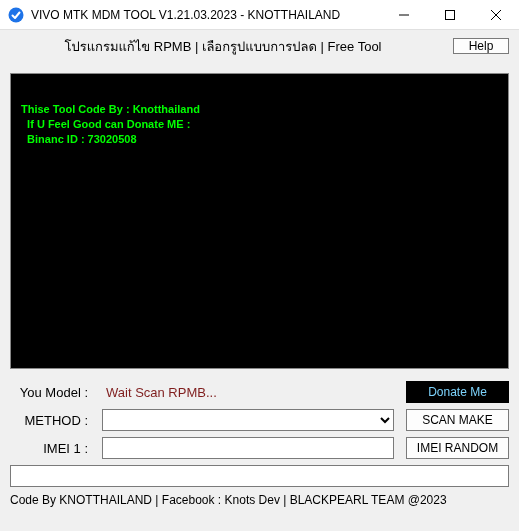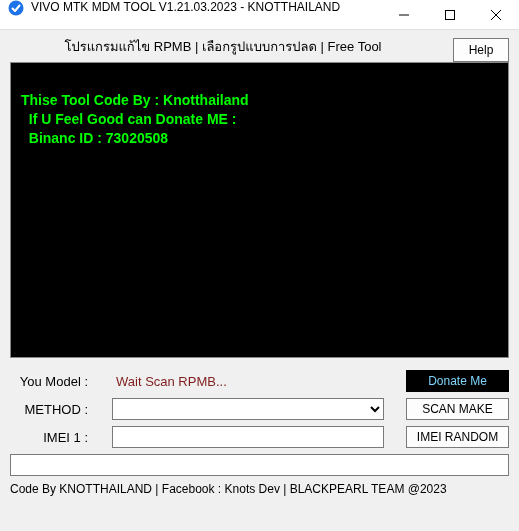--- a/index.html
+++ b/index.html
@@ -8,21 +8,21 @@
     font-size: 12px;
     background: #f0f0f0;
     width: 519px;
     height: 531px;
     overflow: hidden;
   }
   .titlebar {
     height: 30px;
     background: #fff;
     display: flex;
-    align-items: flex-start;
+    align-items: center;
     border-bottom: 1px solid #e0e0e0;
   }
   .titlebar-icon {
     width: 16px; height: 16px;
     margin: 0 7px 0 8px;
     flex-shrink: 0;
   }
   .titlebar-text {
     flex: 1;
     font-size: 12px;
@@ -56,50 +56,50 @@
     font-size: 13px;
     color: #000;
   }
   .line2 {
     font-size: 17px;
     color: #000;
     margin-top: 2px;
   }
   .help-btn {
     width: 56px;
-    height: 24px;
+    height: 16px;
     background: #fdfdfd;
     border: 1px solid #7a7a7a;
     font-size: 12px;
     cursor: pointer;
     margin-top: 2px;
   }
   .console {
-    margin-top: 0;
+    margin-top: 16px;
     width: 100%;
     height: 296px;
     background: #000;
     border: 1px solid #888;
     padding: 28px 10px 10px 10px;
     color: #00ff00;
     font-family: "Segoe UI", Tahoma, sans-serif;
-    font-size: 14px;
+    font-size: 11px;
     font-weight: bold;
     line-height: 1.35;
     white-space: pre;
     overflow: hidden;
   }
   .form-area {
     margin-top: 12px;
   }
   .form-row {
     display: flex;
     align-items: center;
     margin-bottom: 6px;
-    gap: 22px;
+    gap: 12px;
   }
   .form-label {
     width: 80px;
     text-align: right;
     font-size: 13px;
     color: #000;
     padding-right: 2px;
   }
   .scan-text {
     flex: 1;

